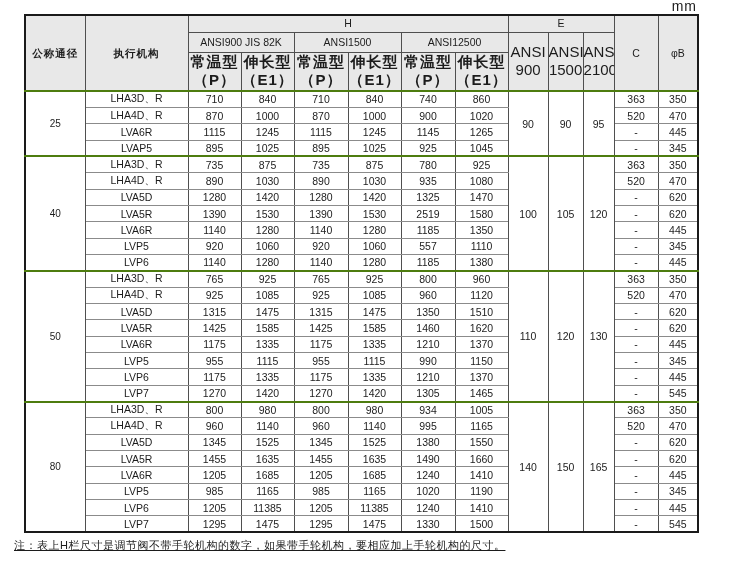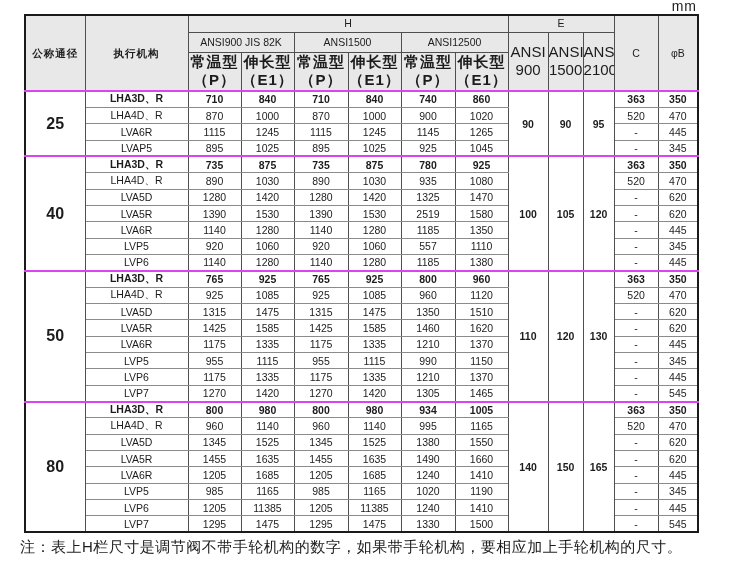--- a/index.html
+++ b/index.html
@@ -58,33 +58,33 @@
   table.spec thead tr.hr1 { height: 17px; }
   table.spec thead tr.hr2 { height: 20px; }
   table.spec thead tr.hr3 { height: 29px; }
   table.spec thead .two-line div { line-height: 1.25; font-size: 15px; }
   table.spec tbody tr { height: 16.35px; }
   table.spec tbody td {
     font-size: 10.5px;
     background: #ffffff;
   }
   table.spec tbody tr.group-start td {
-    border-top: 2px solid #d946ef;
-    font-weight: bold;
+    border-top: 2px solid #4d7c0f;
   }
   table.spec tbody td.diam-cell {
-    font-size: 16px;
+    font-size: 10px;
   }
   .footnote {
     position: absolute;
-    left: 20px;
+    left: 14px;
     top: 538px;
-    font-size: 15px;
+    font-size: 11px;
     letter-spacing: 0.5px;
     color: #1c1c1c;
+    text-decoration: underline;
   }
 </style>
 </head>
 <body>
 
 <div class="page">
 
   <div class="unit-label">mm</div>
 
   <table class="spec">

